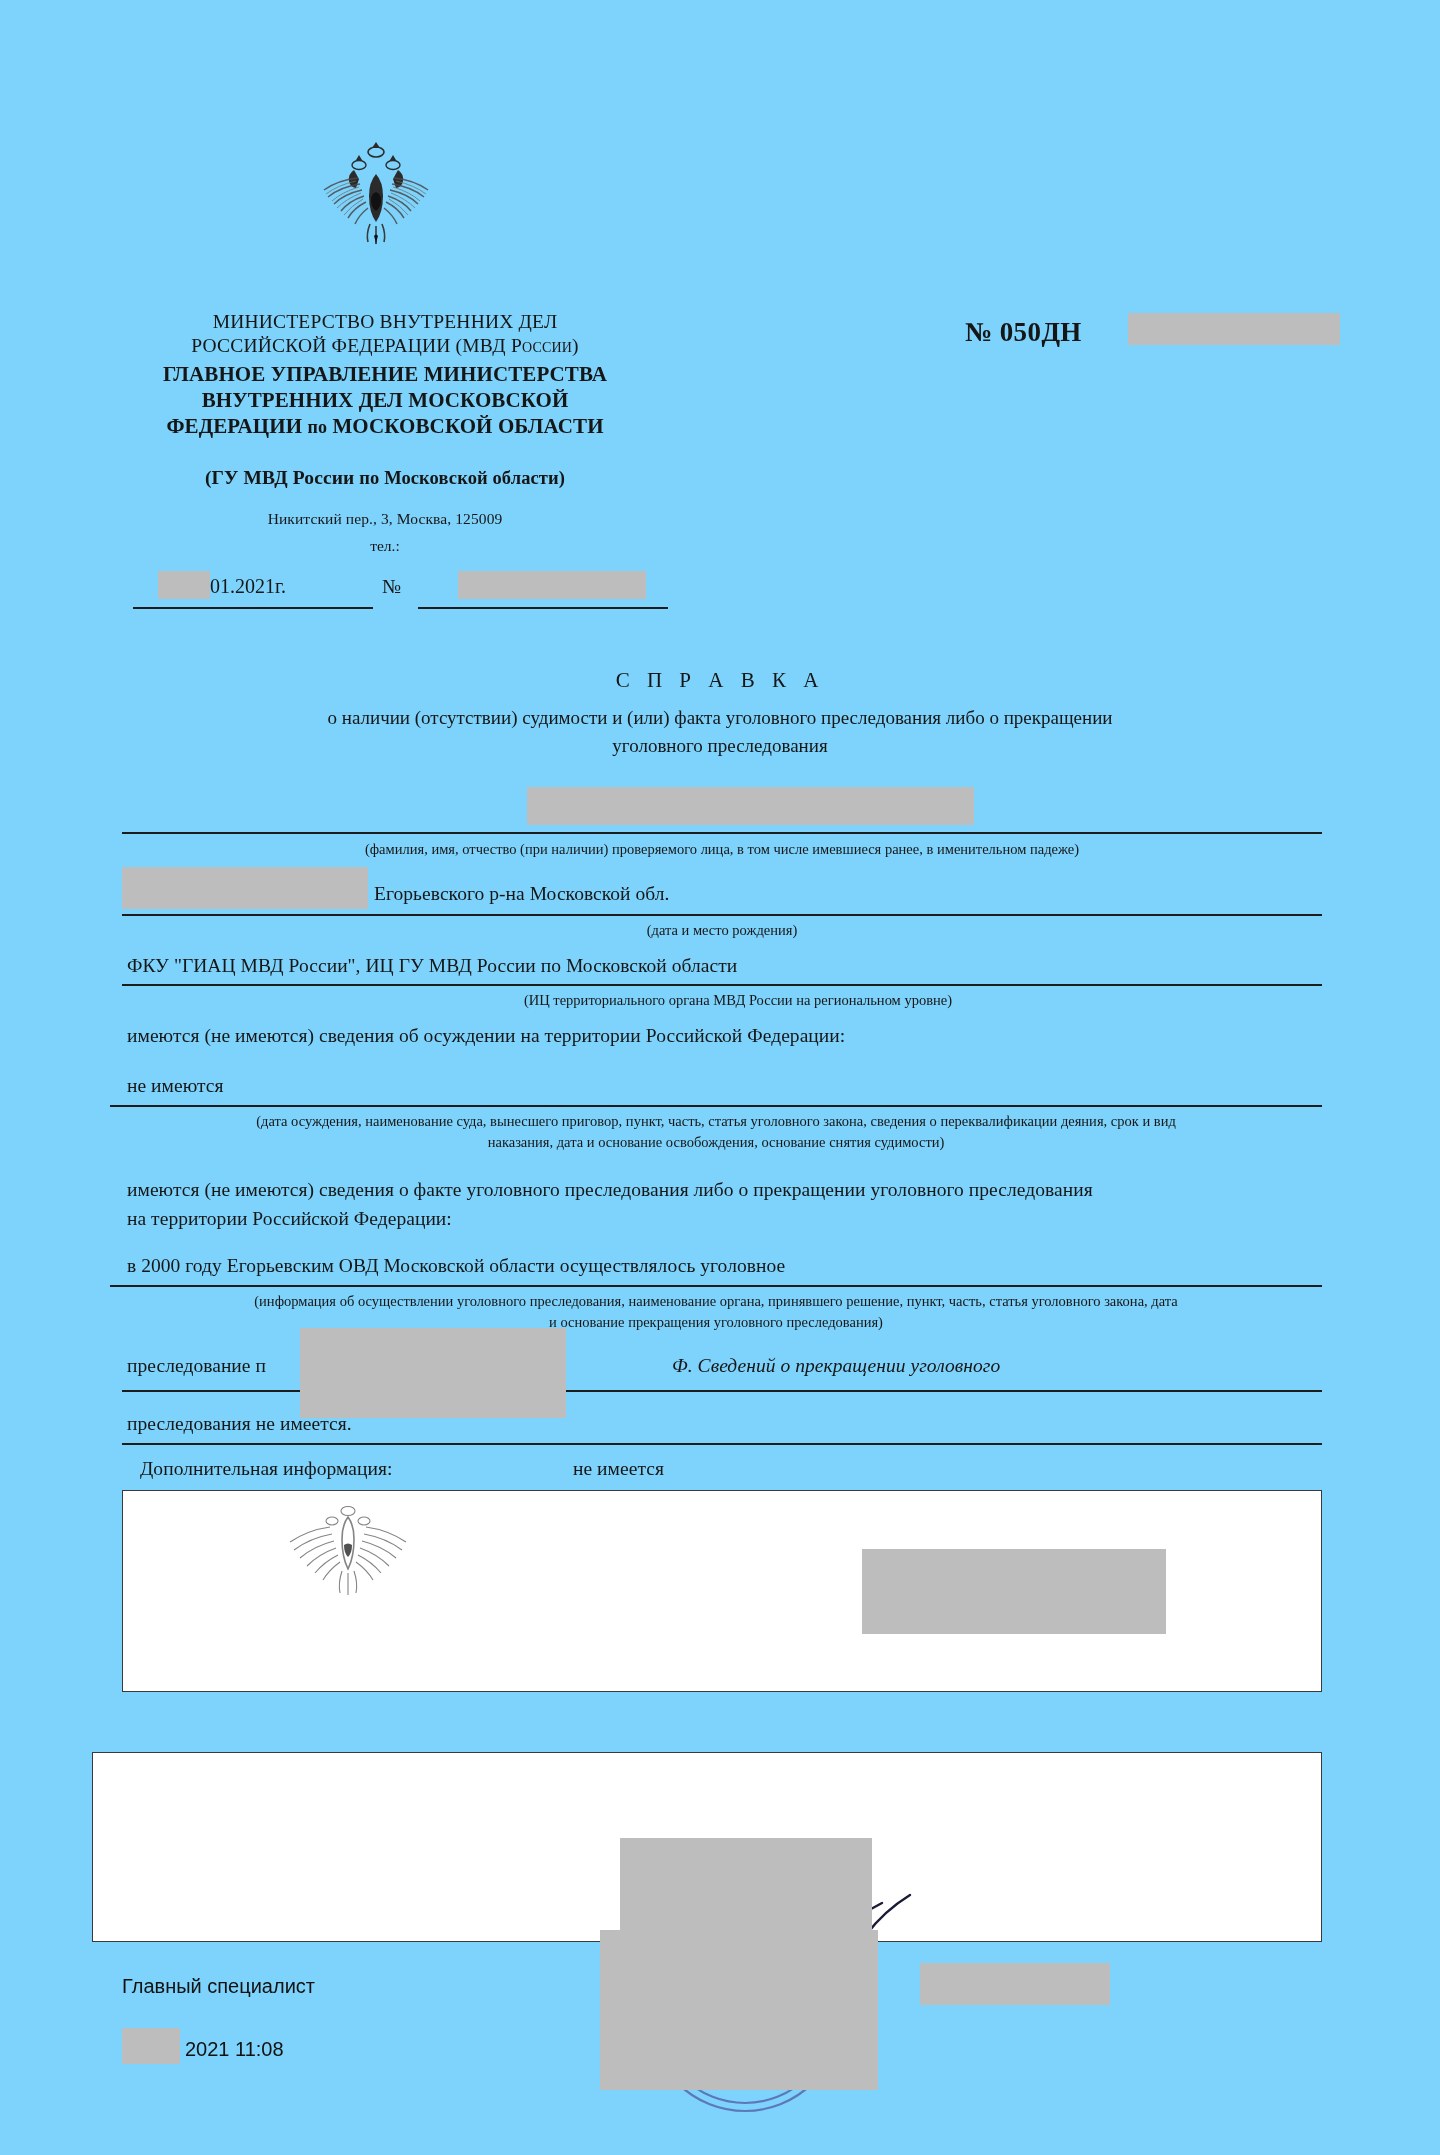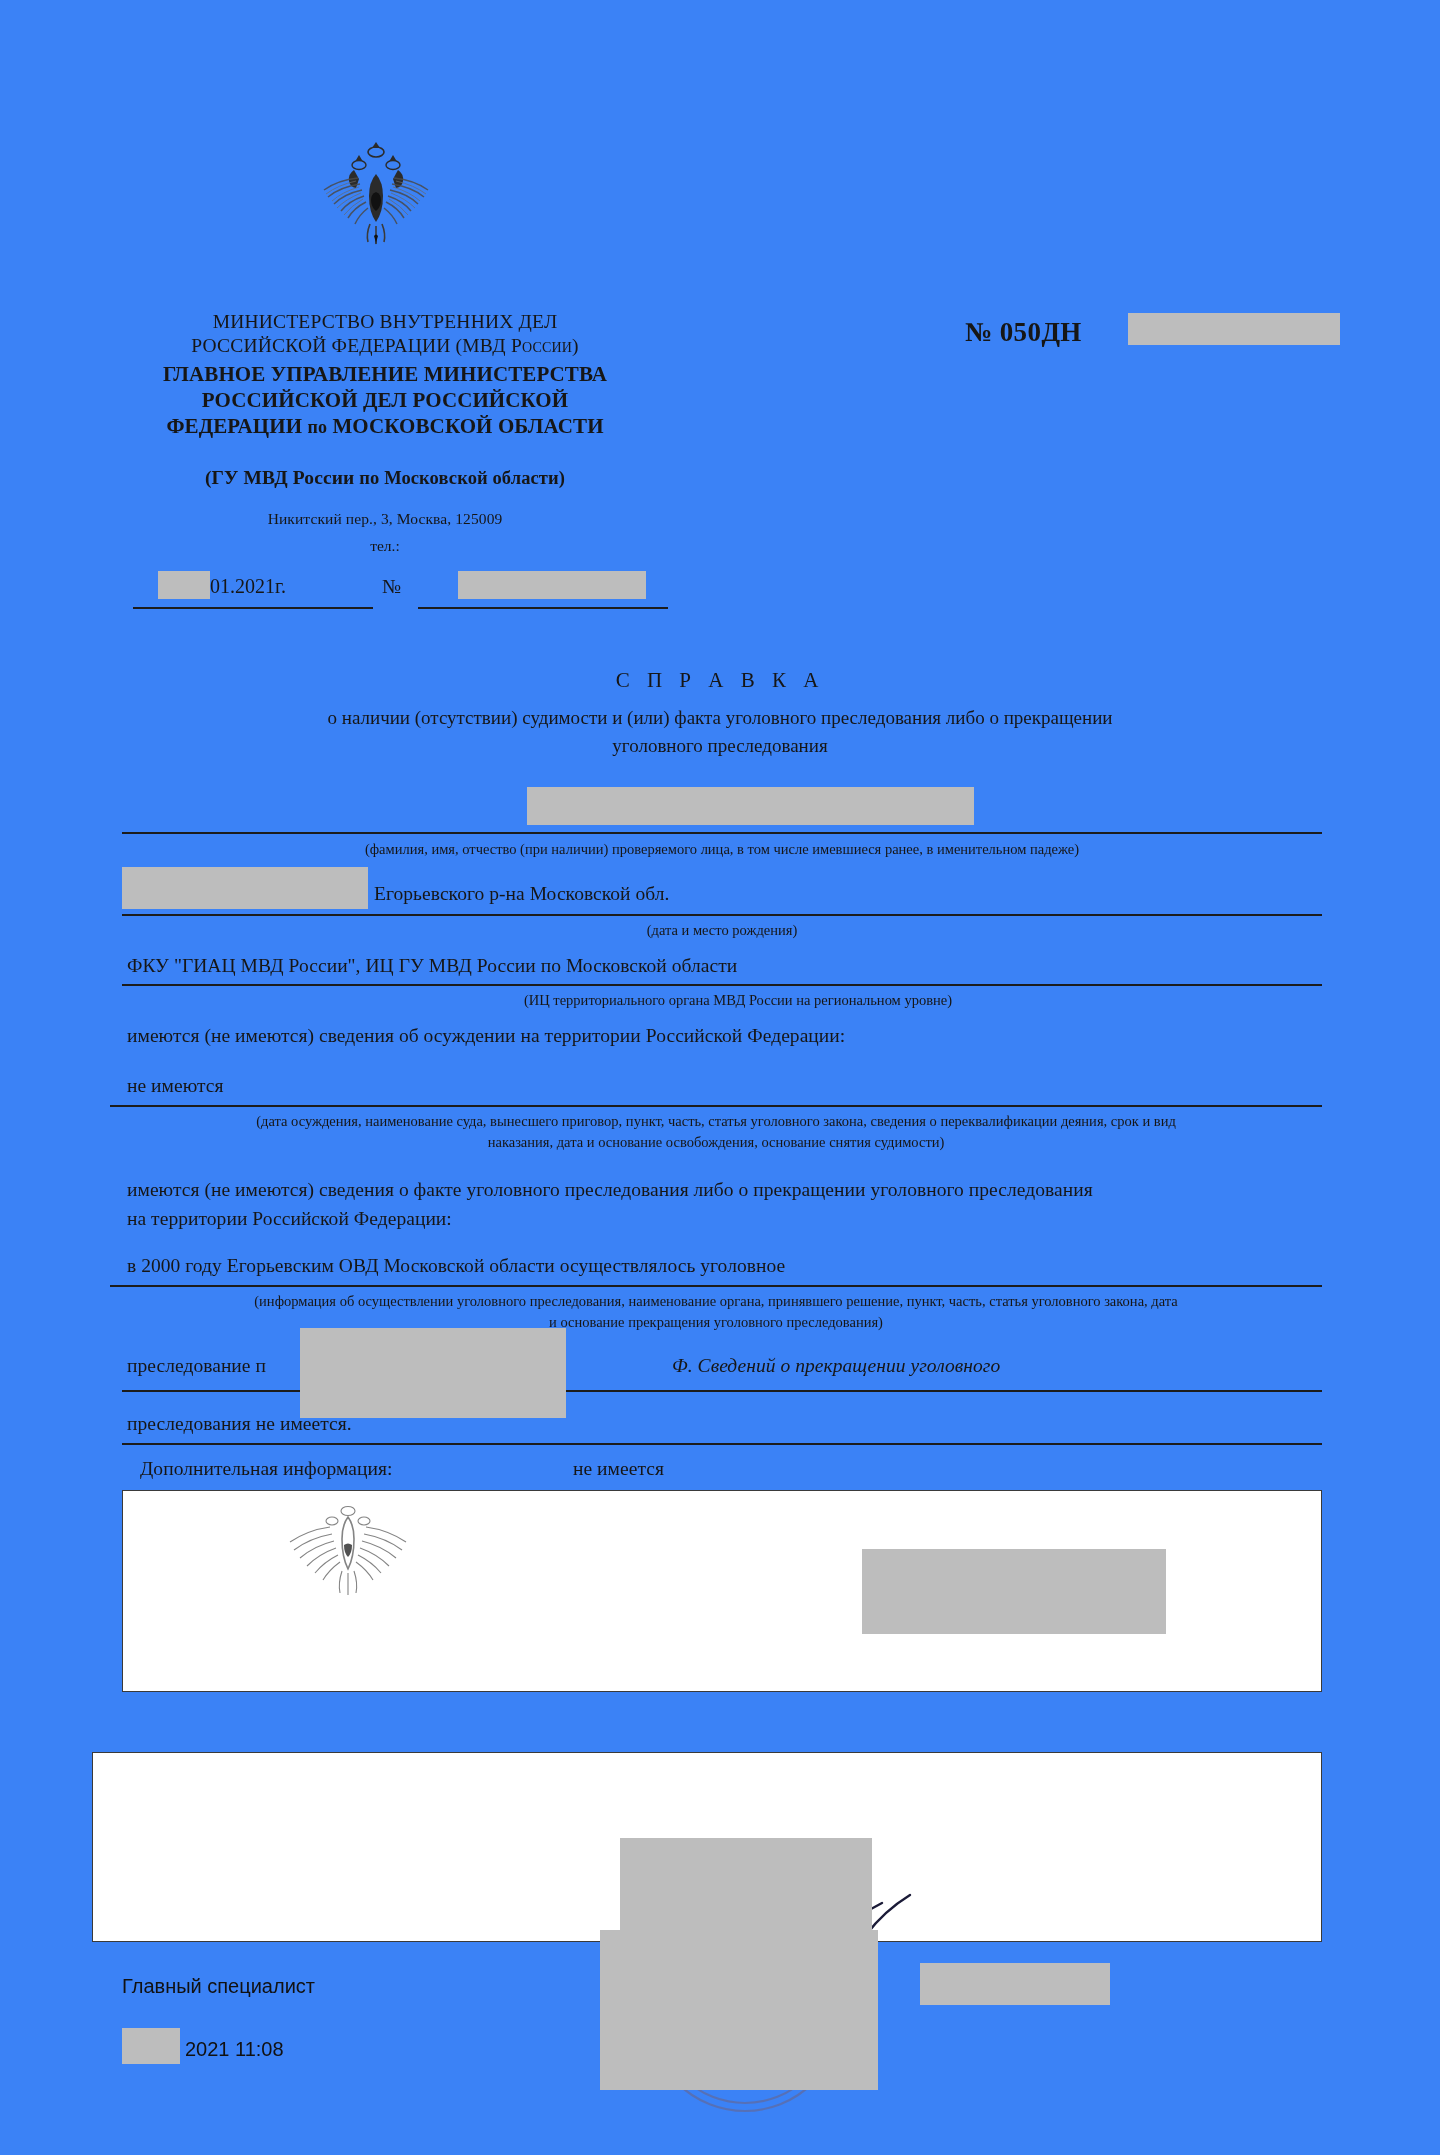--- a/index.html
+++ b/index.html
@@ -11,21 +11,21 @@
   body {
     font-family: "Liberation Serif", "DejaVu Serif", serif;
     color: #161616;
     -webkit-font-smoothing: antialiased;
   }
   #page {
     position: relative;
     width: 1440px;
     height: 2155px;
     margin: 0 auto;
-    background: #3b82f6;
+    background: #7dd3fc;
     overflow: hidden;
   }
 
   
   .abs { position: absolute; }
   .right { text-align: right; }
   .redact {
     position: absolute;
     background: #bdbdbd;
     z-index: 6;
@@ -230,21 +230,21 @@
         </g>
         <path d="M88 96 q2 -3 4 0 q-2 6 -2 9 q0 -3 -2 -9 z" fill="#111"></path>
       </g>
     </svg>
   </div>
 
   <div class="abs hdr-line hdr-small" style="left:105px; top:310px; width:560px;">МИНИСТЕРСТВО ВНУТРЕННИХ ДЕЛ</div>
   <div class="abs hdr-line hdr-big" style="left:105px; top:362px; width:560px;">ГЛАВНОЕ УПРАВЛЕНИЕ МИНИСТЕРСТВА</div>
 
   <div class="abs hdr-line hdr-small" style="left:105px; top:334px; width:560px;">РОССИЙСКОЙ ФЕДЕРАЦИИ (МВД России)</div>
-  <div class="abs hdr-line hdr-big" style="left:105px; top:388px; width:560px;">РОССИЙСКОЙ ДЕЛ РОССИЙСКОЙ</div>
+  <div class="abs hdr-line hdr-big" style="left:105px; top:388px; width:560px;">ВНУТРЕННИХ ДЕЛ МОСКОВСКОЙ</div>
   <div class="abs hdr-line hdr-big" style="left:105px; top:414px; width:560px;">
     <span>ФЕДЕРАЦИИ </span><span class="lc">по</span><span> МОСКОВСКОЙ ОБЛАСТИ</span>
   </div>
   <div class="abs hdr-line hdr-paren" style="left:105px; top:450px; width:560px;margin-top:16px;">
     <span>(ГУ МВД России </span><span class="lc">по Московской области)</span>
   </div>
 
   <div class="abs docnum" style="left:965px; top:317px;">№ 050ДН</div>
   <div class="redact" style="left:1128px; top:313px; width:212px; height:32px;"></div>
 

